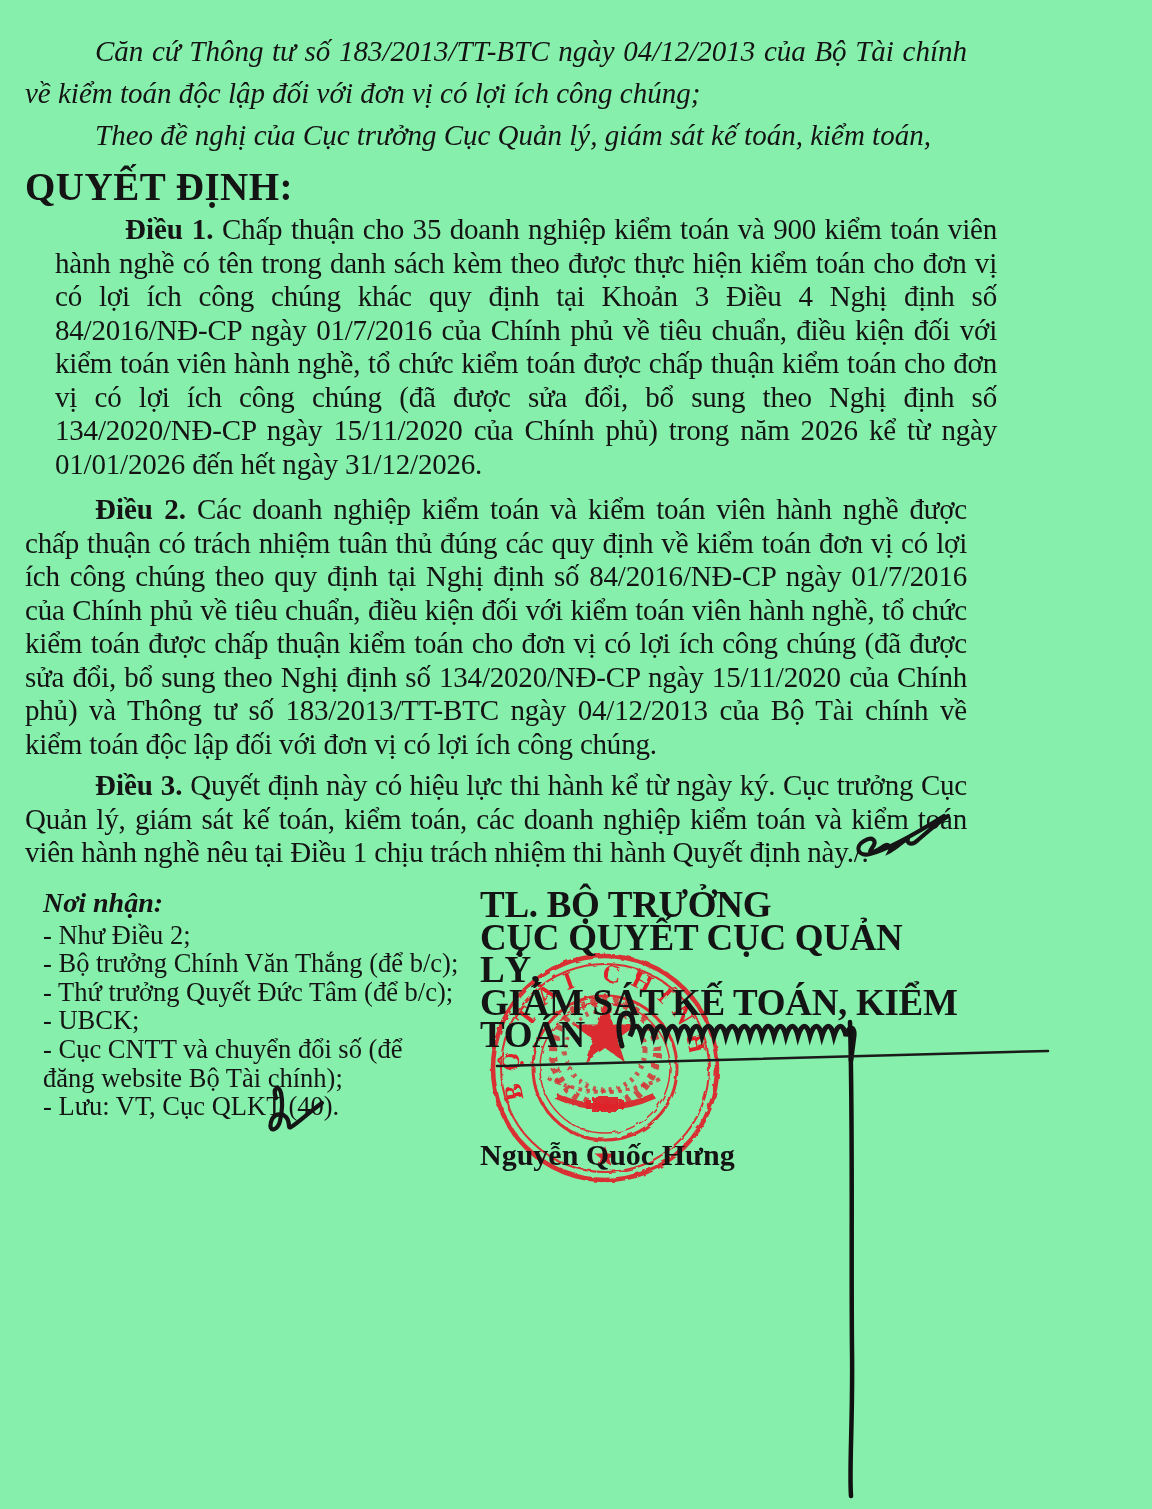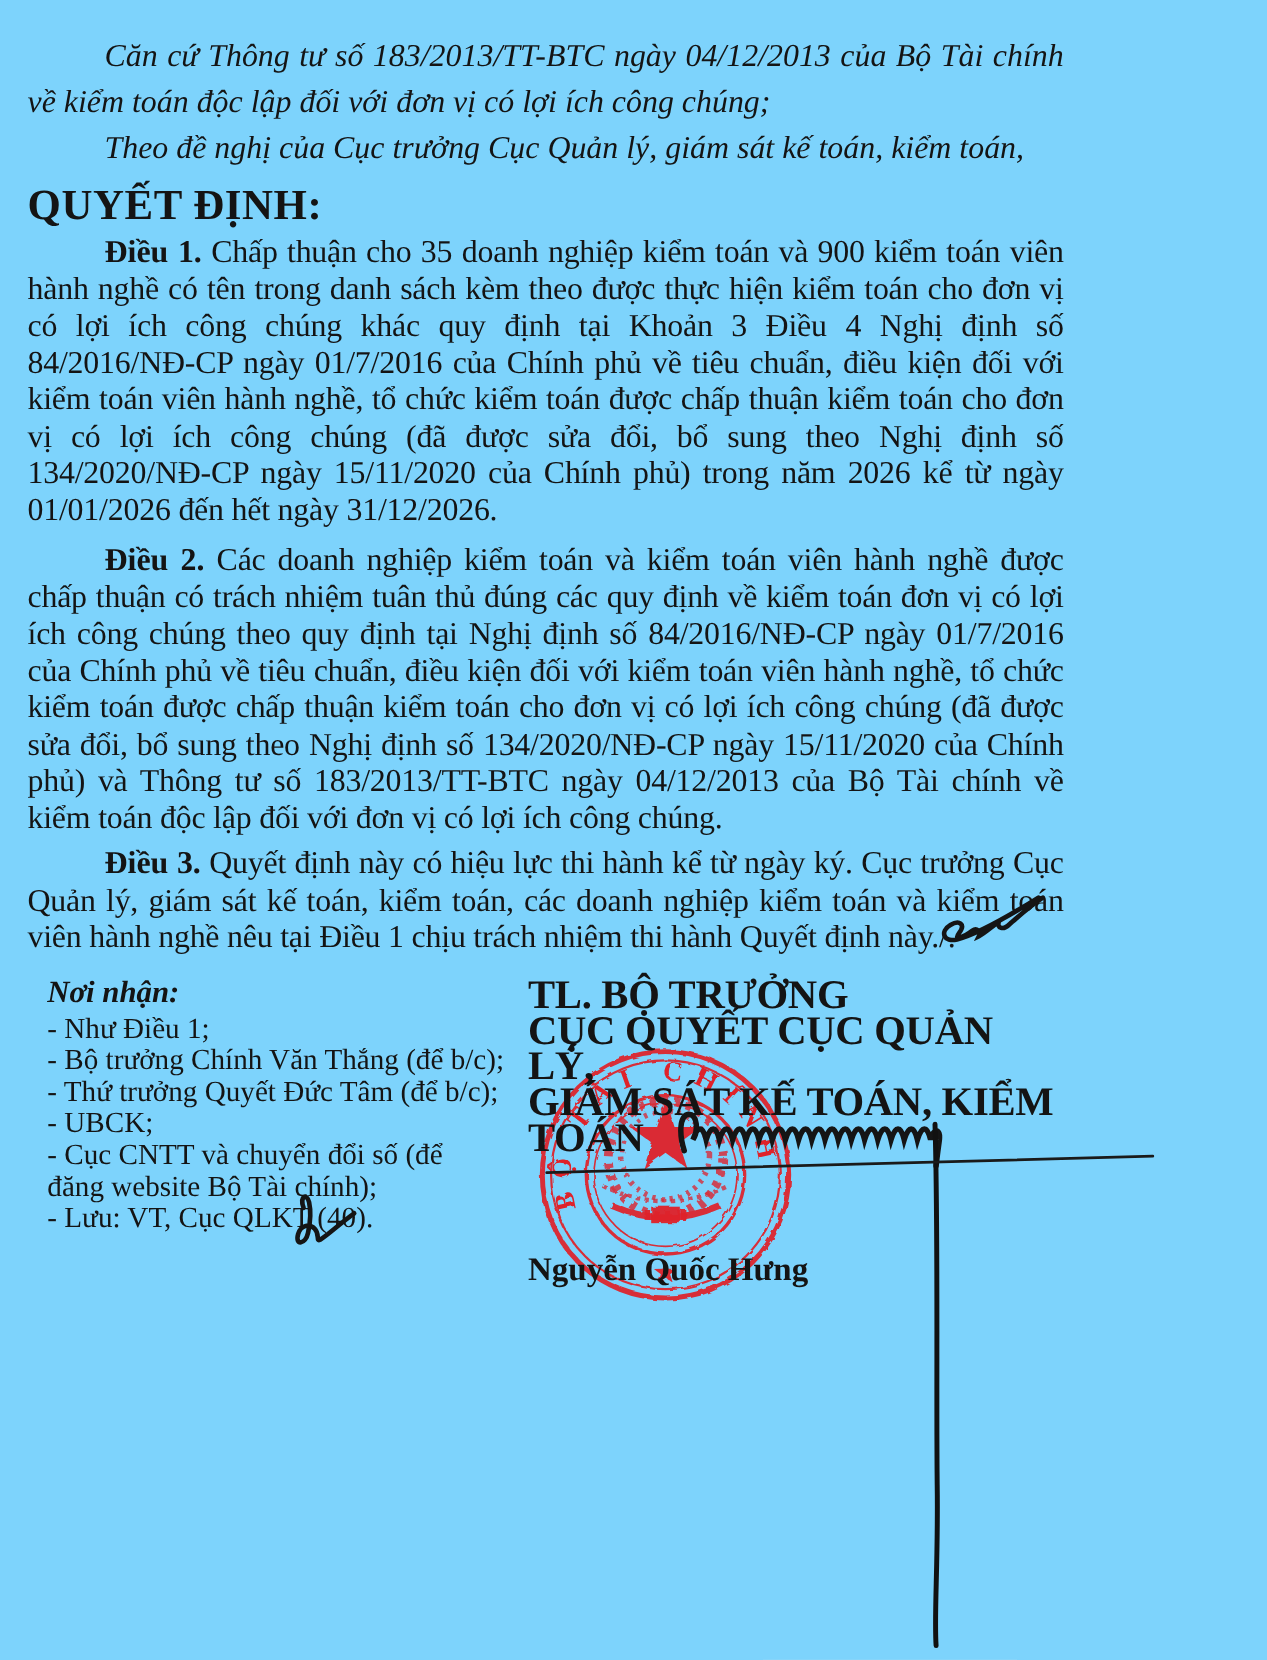--- a/index.html
+++ b/index.html
@@ -1,20 +1,20 @@
 <!DOCTYPE html>
 <html><head>
 <meta charset="utf-8">
 <style>
   html,body { margin:0; padding:0; background:#e8e8e8; }
   .page {
     position:relative;
     width:1152px; height:1509px;
     margin:0 auto;
-    background:#7dd3fc;
+    background:#86efac;
     font-family:"Liberation Serif", serif;
     color:#141414;
     overflow:hidden;
   }
   .abs { position:absolute; }
 
   
   .preamble-line1 {
     left:25px; top:30px; width:942px;
     font-style:italic; font-size:29px; line-height:42px;
@@ -36,21 +36,21 @@
     letter-spacing:0.5px;
   }
   .article {
     left:25px; width:942px;
     font-size:29px; line-height:33.5px;
     text-align:justify; text-indent:70px;
     letter-spacing:-0.2px;
     z-index:3;
   }
   .article b { letter-spacing:0; }
-  .art-1 { top:213px; }
+  .art-1 { top:213px;margin-left:30px; }
   .art-2 { top:493px; }
   .art-3 { top:769px; }
 
   
   .recipients {
     left:25px; top:889px; width:460px;
     font-size:26.5px; line-height:28.6px;
     z-index:3;
     margin-left:18px;
   }
@@ -123,21 +123,21 @@
   </div>
   <div class="abs article art-2">
     <b>Điều 2.</b><span> Các doanh nghiệp kiểm toán và kiểm toán viên hành nghề được chấp thuận có trách nhiệm tuân thủ đúng các quy định về kiểm toán đơn vị có lợi ích công chúng theo quy định tại Nghị định số 84/2016/NĐ-CP ngày 01/7/2016 của Chính phủ về tiêu chuẩn, điều kiện đối với kiểm toán viên hành nghề, tổ chức kiểm toán được chấp thuận kiểm toán cho đơn vị có lợi ích công chúng (đã được sửa đổi, bổ sung theo Nghị định số 134/2020/NĐ-CP ngày 15/11/2020 của Chính phủ) và Thông tư số 183/2013/TT-BTC ngày 04/12/2013 của Bộ Tài chính về kiểm toán độc lập đối với đơn vị có lợi ích công chúng.</span>
   </div>
   <div class="abs article art-3">
     <b>Điều 3.</b><span> Quyết định này có hiệu lực thi hành kể từ ngày ký. Cục trưởng Cục Quản lý, giám sát kế toán, kiểm toán, các doanh nghiệp kiểm toán và kiểm toán viên hành nghề nêu tại Điều 1 chịu trách nhiệm thi hành Quyết định này./.</span>
   </div>
 
   <div class="abs recipients">
     <div class="recipients-heading">Nơi nhận:</div>
-    <div class="recipient-item">- Như Điều 1;</div>
+    <div class="recipient-item">- Như Điều 2;</div>
     <div class="recipient-item">- Bộ trưởng Chính Văn Thắng (để b/c);</div>
     <div class="recipient-item">- Thứ trưởng Quyết Đức Tâm (để b/c);</div>
     <div class="recipient-item">- UBCK;</div>
     <div class="recipient-item">- Cục CNTT và chuyển đổi số (để
 đăng website Bộ Tài chính);</div>
     <div class="recipient-item">- Lưu: VT, Cục QLKT (40).</div>
   </div>
 
   <div class="abs sig-titles">
     <div>TL. BỘ TRƯỞNG</div>

